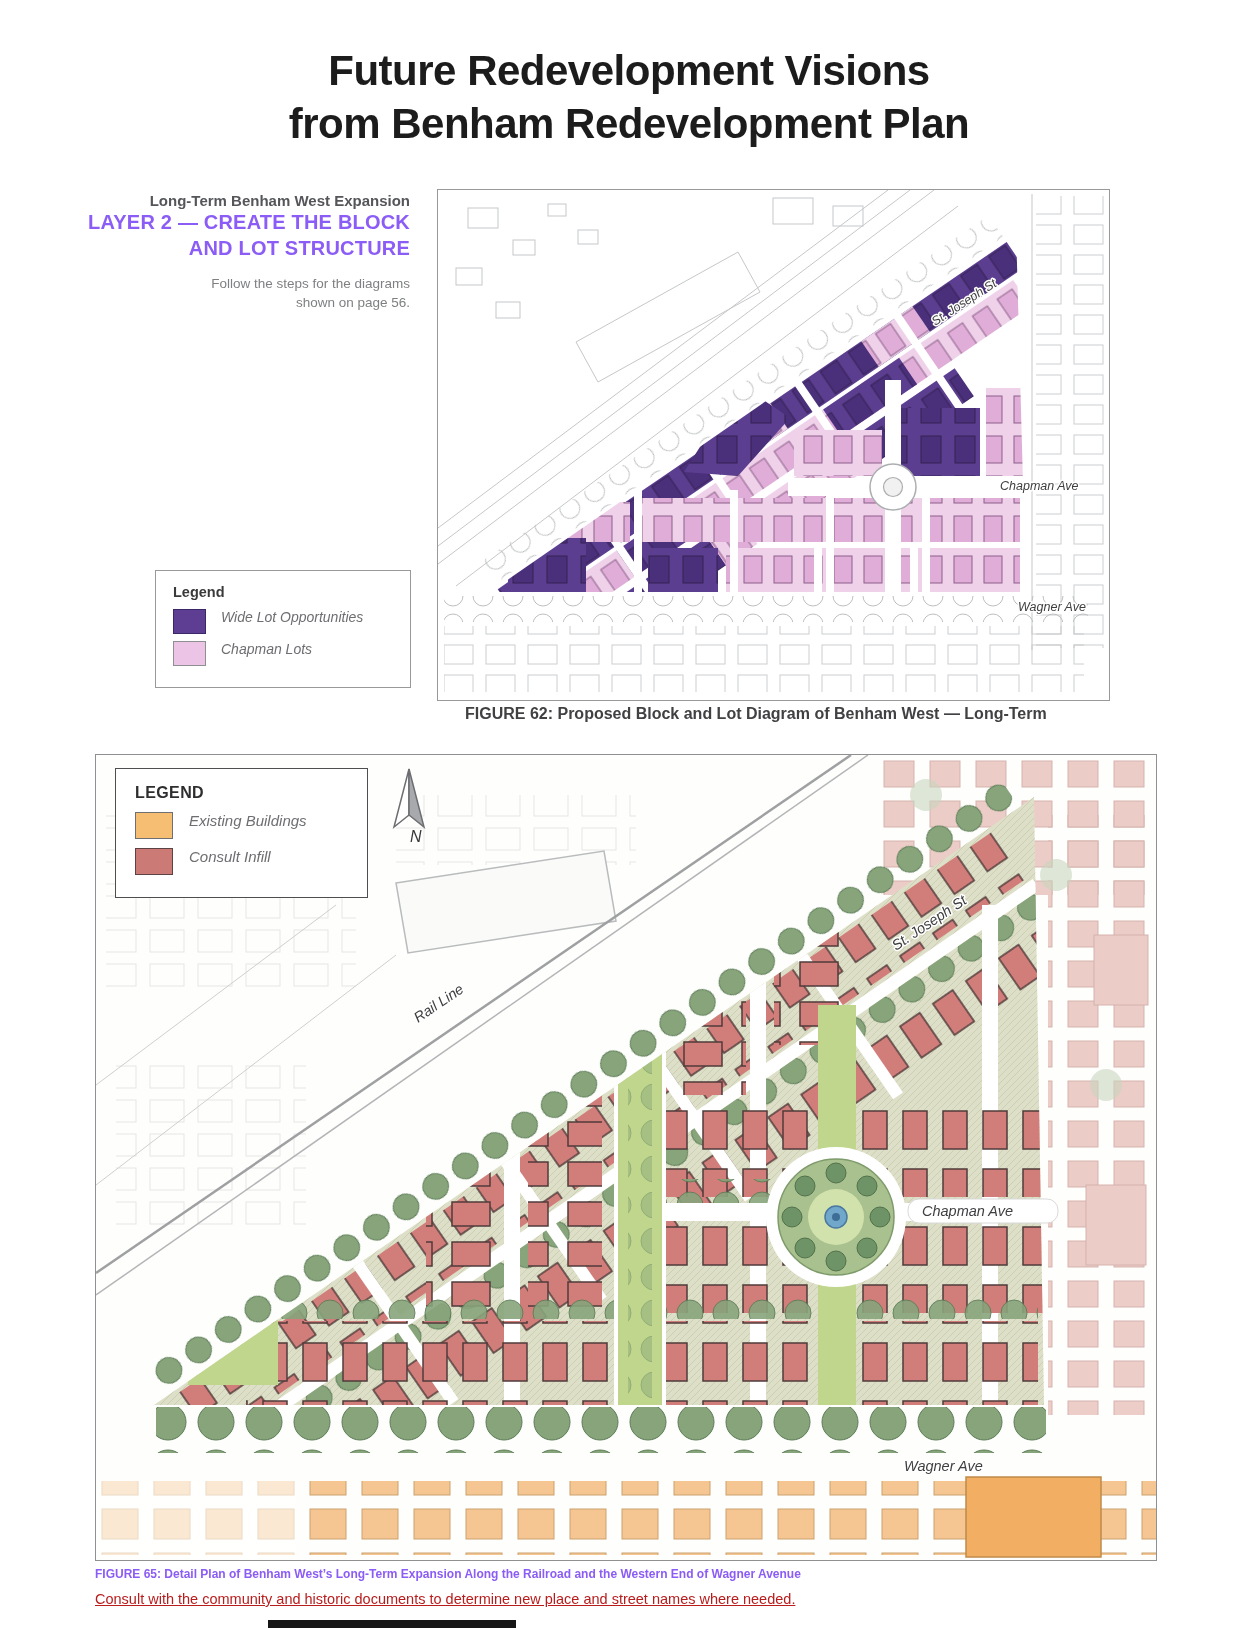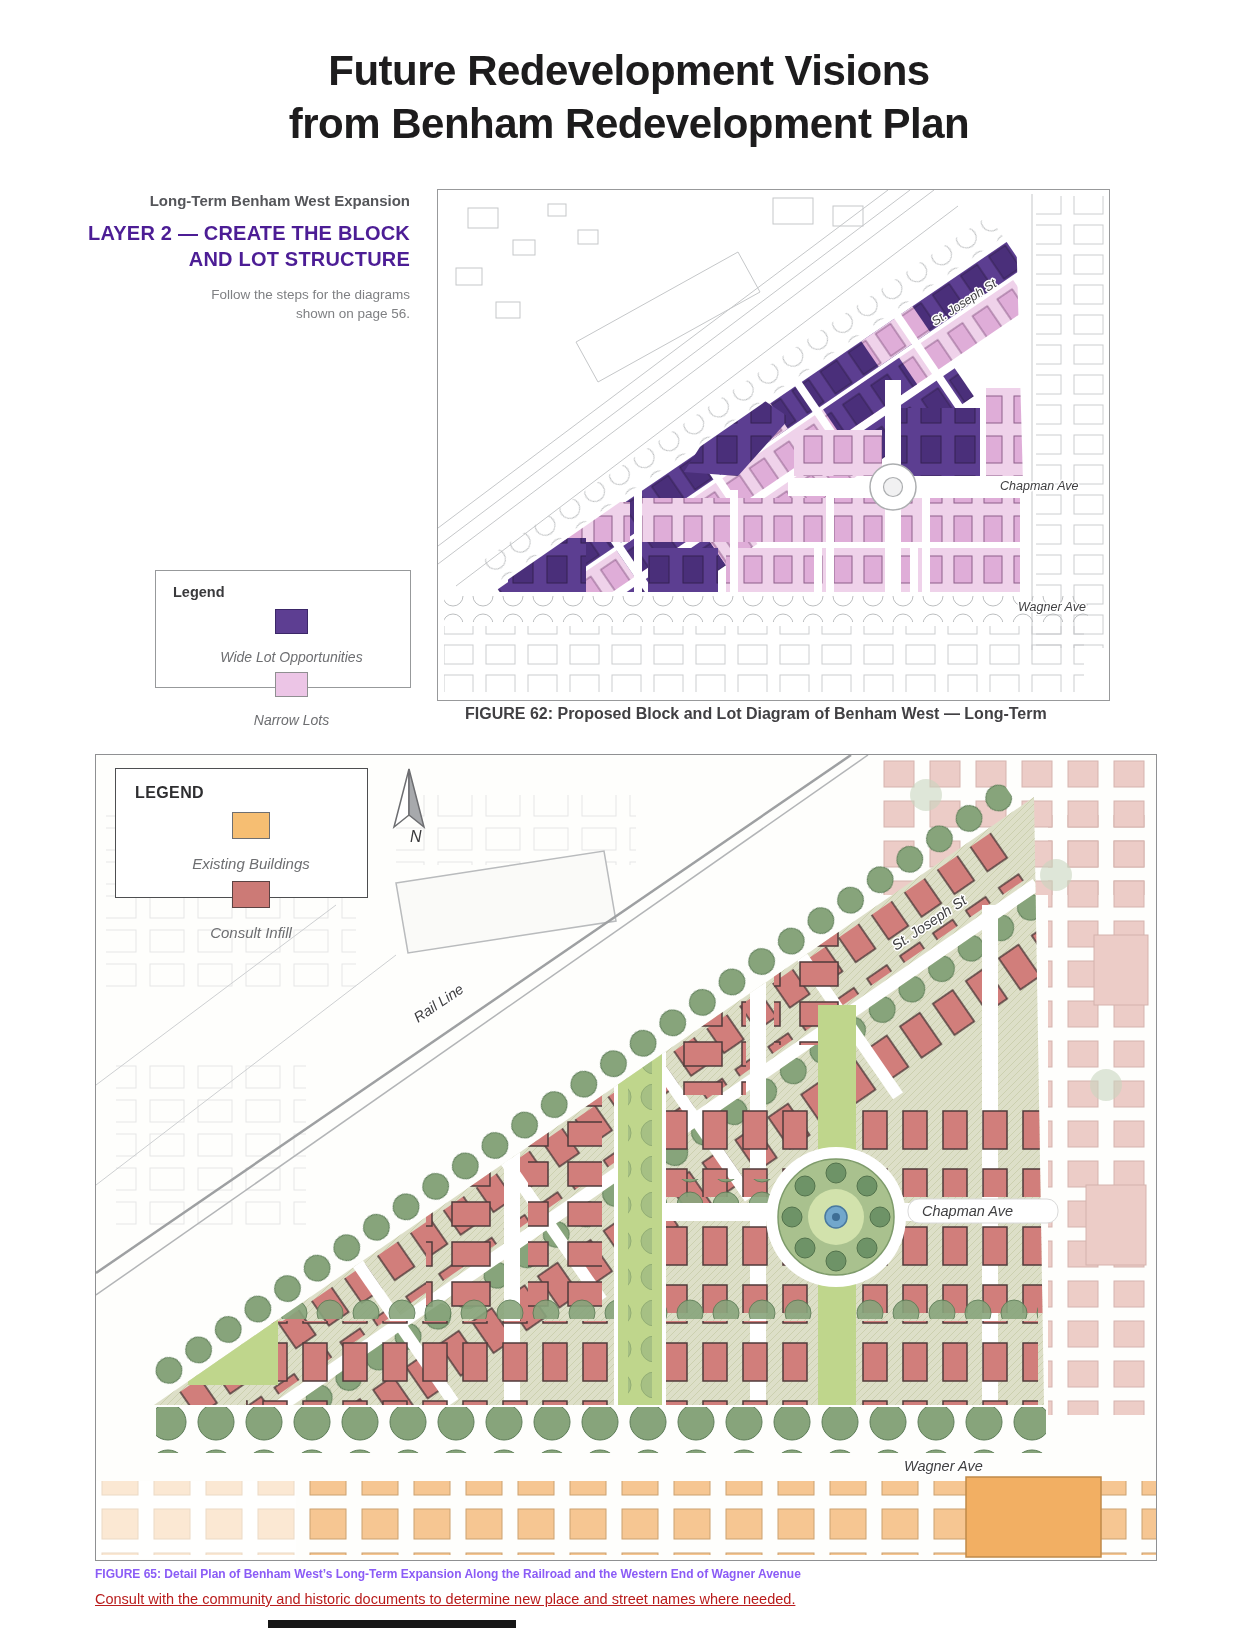--- a/index.html
+++ b/index.html
@@ -3,28 +3,28 @@
 <meta charset="utf-8">
 <style>
   html,body{margin:0;padding:0;background:#fff;}
   .page{position:relative;width:1258px;height:1628px;background:#fff;overflow:hidden;
         font-family:"Liberation Sans",sans-serif;color:#222;}
   
   .page-title{position:absolute;top:44px;left:0;width:100%;text-align:center;
     font-weight:bold;font-size:42px;line-height:53px;color:#1d1c1d;letter-spacing:-0.5px;}
   
   .f62-text{position:absolute;left:88px;top:192px;width:322px;text-align:right;}
-  .f62-kicker{font-size:15px;font-weight:bold;color:#55565a;margin-bottom:11px;}
-  .f62-heading{font-size:20px;font-weight:bold;color:#4c1d95;line-height:26px;letter-spacing:.2px;margin-bottom:13px;}
+  .f62-kicker{font-size:15px;font-weight:bold;color:#55565a;}
+  .f62-heading{font-size:20px;font-weight:bold;color:#8b5cf6;line-height:26px;letter-spacing:.2px;margin-bottom:13px;}
   .f62-note{font-size:13.5px;color:#7f8083;line-height:19px;width:232px;margin-left:auto;}
   
   .f62-legend{position:absolute;left:155px;top:570px;width:256px;height:118px;border:1.5px solid #97999b;
     background:#fff;box-sizing:border-box;padding:13px 0 0 17px;}
   .f62-legend .lg-title{font-size:14.5px;font-weight:bold;color:#3a3a3c;margin-bottom:9px;}
-  .lg-row{display:flex;align-items:center;gap:15px;margin-bottom:7px;flex-direction:column;}
+  .lg-row{display:flex;gap:15px;margin-bottom:7px;}
   .lg-label{font-style:italic;color:#6d6e71;}
   .f62-legend .lg-label{font-size:14px;}
   .sw{display:inline-block;box-sizing:border-box;}
   .sw-purple{width:33px;height:25px;background:#5d3e92;border:1.5px solid #3b2768;}
   .sw-pink{width:33px;height:25px;background:#ecc5e6;border:1.5px solid #8f8f91;}
   .sw-orange{width:38px;height:27px;background:#f6be72;border:1.5px solid #6e6f71;}
   .sw-red{width:38px;height:27px;background:#cc7a76;border:1.5px solid #5c4242;}
   
   .f62-map{position:absolute;left:437px;top:189px;width:673px;height:512px;border:1px solid #98999b;
     background:#fff;box-sizing:border-box;}
@@ -61,21 +61,21 @@
   </div>
 
   <div class="f62-legend">
     <div class="lg-title">Legend</div>
     <div class="lg-row">
       <span class="sw sw-purple"></span>
       <span class="lg-label">Wide Lot Opportunities</span>
     </div>
     <div class="lg-row">
       <span class="sw sw-pink"></span>
-      <span class="lg-label">Narrow Lots</span>
+      <span class="lg-label">Chapman Lots</span>
     </div>
   </div>
 
   <div class="f62-map">
     <svg width="671" height="510" viewBox="0 0 671 510">
       <defs>
         <pattern id="pGrayHouse" width="42" height="30" patternUnits="userSpaceOnUse">
           <rect x="6" y="5" width="29" height="19" fill="none" stroke="#c6c8ca" stroke-width="1"></rect>
         </pattern>
         <pattern id="pTreeGray" width="30" height="28" patternUnits="userSpaceOnUse">

